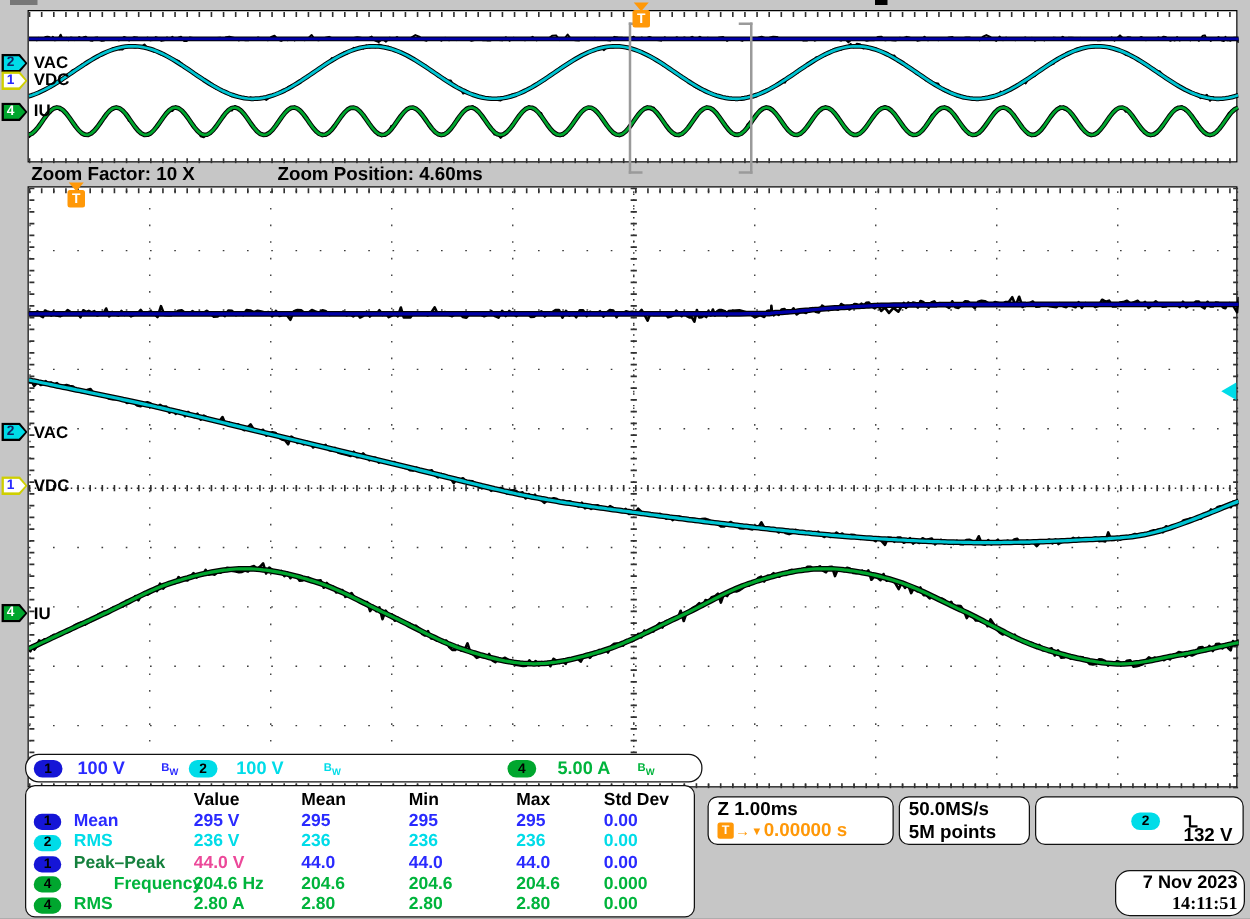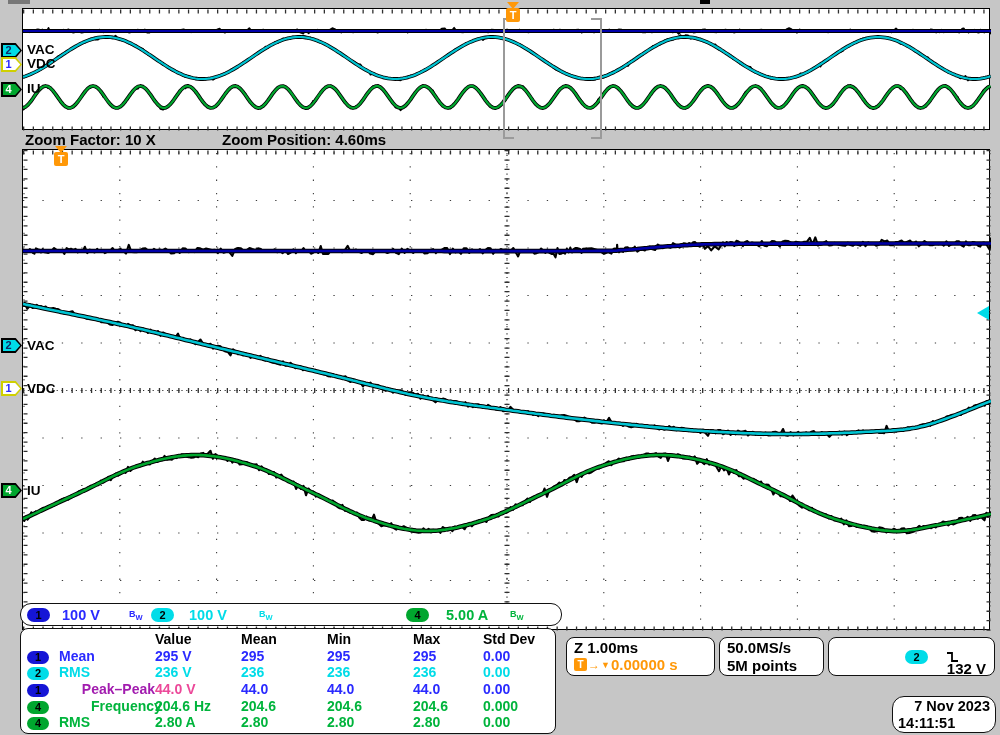--- a/index.html
+++ b/index.html
@@ -61,21 +61,21 @@
   #zbox .arr{font-size:12px;} #zbox .dtri{font-size:9px;} #zbox .dval{font-size:15px;}
 
   #acqbox{left:719px;top:637px;width:105px;height:39px;border-radius:8px;padding:1px 0 0 7px;
     font-size:15px;font-weight:bold;color:#000;line-height:18px;}
   #trigbox{left:828px;top:637px;width:167px;height:39px;border-radius:8px;}
   #trigbox .oval{position:absolute;left:76px;top:12px;}
   #trigbox svg{position:absolute;left:116px;top:12px;}
   #trigbox .tlevel{position:absolute;right:8px;top:10px;font-size:15px;font-weight:bold;color:#000;margin-top:12px;}
   #datebox{left:892px;top:696px;width:104px;height:37px;border-radius:12px;padding:1px 5px 0 5px;
     font-size:14.5px;font-weight:bold;color:#000;line-height:17px;}
-  #datebox .d{text-align:right;} #datebox .t{text-align:left;}
+  #datebox .d{text-align:right;} #datebox .t{text-align:right;font-family:Liberation Serif, serif;}
   .topmark{position:absolute;background:#000;}
 </style>
 </head>
 <body>
 
 <div class="screen" style="--bg: #C6C6C6; --orange: #FF9808; --ch1-trace: #0000A8; --ch1-text: #2A2AFF; --ch1-fill: #1515D6; --ch2-trace: #00C4D2; --ch2-text: #00DCE8; --ch2-fill: #00DCE8; --ch4-trace: #00A62E; --ch4-text: #00B43C; --ch4-fill: #00A62E;">
 
   <div class="topmark" style="left:8px;top:0;width:22px;height:4px;background:#777;"></div>
   <div class="topmark" style="left:700px;top:0;width:10px;height:4px;"></div>
 
@@ -223,21 +223,21 @@
       <span class="cell" style="color: rgb(42, 42, 255);">295</span>
       <span class="cell" style="color: rgb(42, 42, 255);">0.00</span>
       <span><span class="oval" style="background: rgb(0, 220, 232);">2</span></span>
       <span class="cell" style="color: rgb(0, 220, 232);">RMS</span>
       <span class="cell" style="color: rgb(0, 220, 232);">236 V</span>
       <span class="cell" style="color: rgb(0, 220, 232);">236</span>
       <span class="cell" style="color: rgb(0, 220, 232);">236</span>
       <span class="cell" style="color: rgb(0, 220, 232);">236</span>
       <span class="cell" style="color: rgb(0, 220, 232);">0.00</span>
       <span><span class="oval" style="background: rgb(21, 21, 214); color: rgb(0, 0, 0);">1</span></span>
-      <span class="cell" style="color: #a21caf; text-align: right;">Peak–Peak</span>
+      <span class="cell" style="color: #15803d;">Peak–Peak</span>
       <span class="cell" style="color: #ec4899;">44.0 V</span>
       <span class="cell" style="color: rgb(42, 42, 255);">44.0</span>
       <span class="cell" style="color: rgb(42, 42, 255);">44.0</span>
       <span class="cell" style="color: rgb(42, 42, 255);">44.0</span>
       <span class="cell" style="color: rgb(42, 42, 255);">0.00</span>
       <span><span class="oval" style="background: rgb(0, 166, 46);">4</span></span>
       <span class="cell" style="color: rgb(0, 180, 60); margin-left: 32px;">Frequency</span>
       <span class="cell" style="color: rgb(0, 180, 60);">204.6 Hz</span>
       <span class="cell" style="color: rgb(0, 180, 60);">204.6</span>
       <span class="cell" style="color: rgb(0, 180, 60);">204.6</span>

